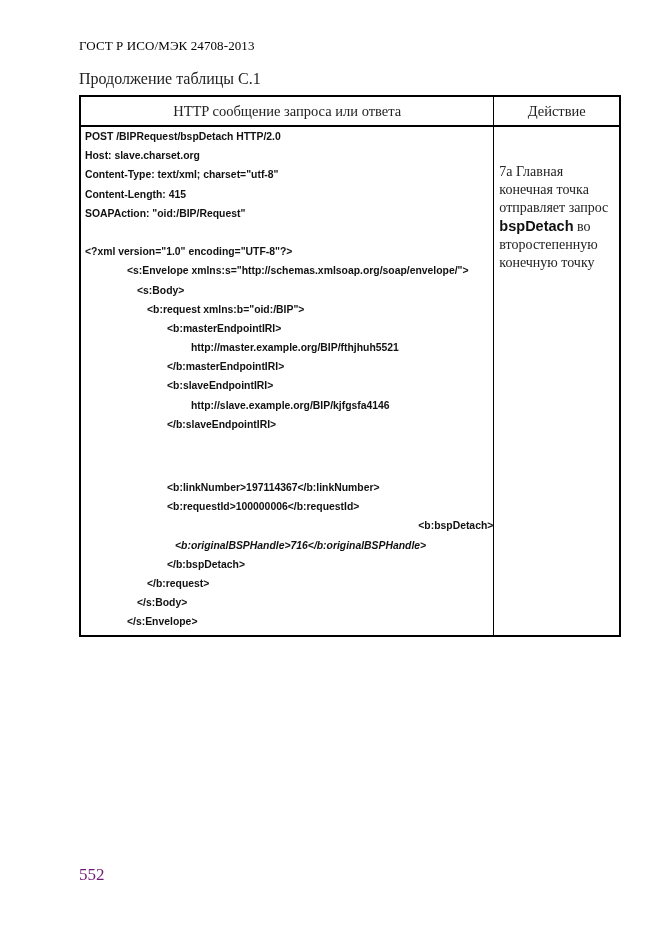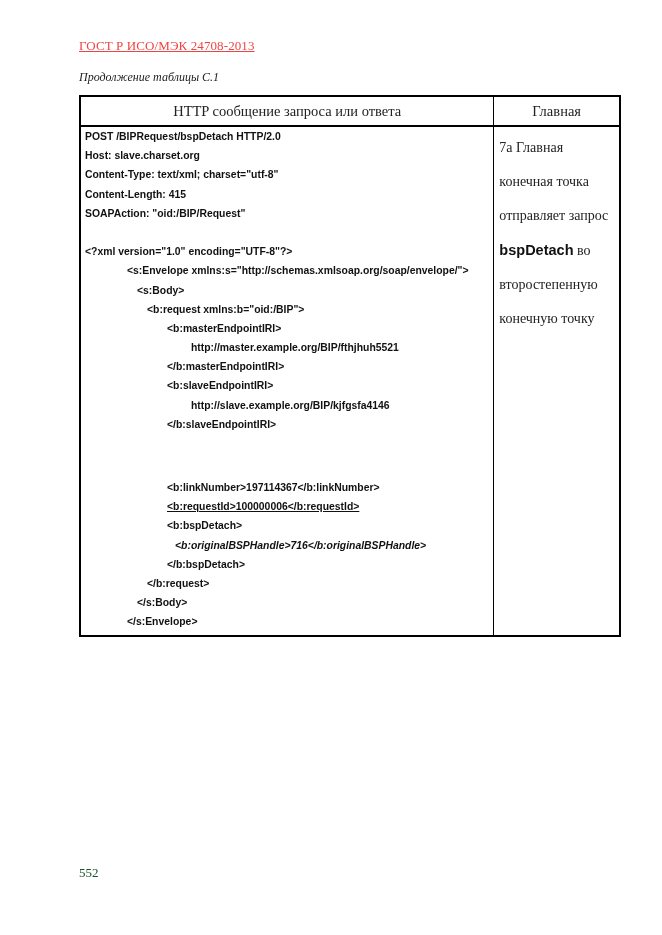--- a/index.html
+++ b/index.html
@@ -13,31 +13,29 @@
       position: relative;
       overflow: hidden;
       color: #111111;
     }
     .page-header {
       position: absolute;
       left: 79px;
       top: 38px;
       font-family: "Liberation Serif", serif;
       font-size: 13px;
-      color: #ef4444;
+      color: #000000;
       letter-spacing: 0.1px;
-      text-decoration: underline;
     }
     .table-caption {
       position: absolute;
       left: 79px;
       top: 70px;
       font-family: "Liberation Serif", serif;
-      font-style: italic;
-      font-size: 12px;
+      font-size: 16px;
       color: #222;
     }
     .doc-table {
       position: absolute;
       left: 79px;
       top: 95px;
       width: 542px;
       border-collapse: collapse;
       border: 2px solid #000;
     }
@@ -77,48 +75,49 @@
       line-height: 14px;
       white-space: pre;
     }
     .act-cell {
       padding: 4px 0 0 5px !important;
     }
     .act-text {
       font-family: "Liberation Serif", serif;
       font-size: 14px;
       color: #222;
-      line-height: 34px;
+      line-height: 18px;
+      margin-top: 32px;
     }
     .act-text .strong {
       font-family: "Liberation Sans", sans-serif;
       font-weight: bold;
       font-size: 14.5px;
       color: #111;
     }
     .page-number {
       position: absolute;
       left: 79px;
       top: 865px;
       font-family: "Liberation Serif", serif;
-      font-size: 13px;
-      color: #14532d;
+      font-size: 17px;
+      color: #701a75;
     }
   </style>
 </head>
 <body>
 
 <div class="page-header">ГОСТ Р ИСО/МЭК 24708-2013</div>
 <div class="table-caption">Продолжение таблицы С.1</div>
 
 <table class="doc-table">
   <thead>
     <tr>
       <th class="col-msg">HTTP сообщение запроса или ответа</th>
-      <th class="col-act">Главная</th>
+      <th class="col-act">Действие</th>
     </tr>
   </thead>
   <tbody>
     <tr>
       <td class="msg-cell">
         <div class="code" id="code-block">
             <div class="line" style="padding-left: 0px;">POST /BIPRequest/bspDetach HTTP/2.0</div>
             <div class="line" style="padding-left: 0px;">Host: slave.charset.org</div>
             <div class="line" style="padding-left: 0px;">Content-Type: text/xml; charset="utf-8"</div>
             <div class="line" style="padding-left: 0px;">Content-Length: 415</div>
@@ -128,22 +127,22 @@
             <div class="line" style="padding-left: 42px;">&lt;s:Envelope xmlns:s="http://schemas.xmlsoap.org/soap/envelope/"&gt;</div>
             <div class="line" style="padding-left: 52px;">&lt;s:Body&gt;</div>
             <div class="line" style="padding-left: 62px;">&lt;b:request xmlns:b="oid:/BIP"&gt;</div>
             <div class="line" style="padding-left: 82px;">&lt;b:masterEndpointIRI&gt;</div>
             <div class="line" style="padding-left: 106px;">http://master.example.org/BIP/fthjhuh5521</div>
             <div class="line" style="padding-left: 82px;">&lt;/b:masterEndpointIRI&gt;</div>
             <div class="line" style="padding-left: 82px;">&lt;b:slaveEndpointIRI&gt;</div>
             <div class="line" style="padding-left: 106px;">http://slave.example.org/BIP/kjfgsfa4146</div>
             <div class="line" style="padding-left: 82px;">&lt;/b:slaveEndpointIRI&gt;</div>
             <div class="line" style="padding-left: 82px; margin-top: 44px;">&lt;b:linkNumber&gt;197114367&lt;/b:linkNumber&gt;</div>
-            <div class="line" style="padding-left: 82px; text-decoration: underline;">&lt;b:requestId&gt;100000006&lt;/b:requestId&gt;</div>
-            <div class="line" style="padding-left: 82px;">&lt;b:bspDetach&gt;</div>
+            <div class="line" style="padding-left: 82px;">&lt;b:requestId&gt;100000006&lt;/b:requestId&gt;</div>
+            <div class="line" style="padding-left: 82px; text-align: right;">&lt;b:bspDetach&gt;</div>
             <div class="line" style="padding-left: 90px; font-style: italic;">&lt;b:originalBSPHandle&gt;716&lt;/b:originalBSPHandle&gt;</div>
             <div class="line" style="padding-left: 82px;">&lt;/b:bspDetach&gt;</div>
             <div class="line" style="padding-left: 62px;">&lt;/b:request&gt;</div>
             <div class="line" style="padding-left: 52px;">&lt;/s:Body&gt;</div>
             <div class="line" style="padding-left: 42px;">&lt;/s:Envelope&gt;</div>
           </div>
       </td>
       <td class="act-cell">
         <div class="act-text"><span>7а Главная конечная точка отправляет запрос</span> <span class="strong">bspDetach</span> <span>во второстепенную конечную точку</span></div>
       </td>

